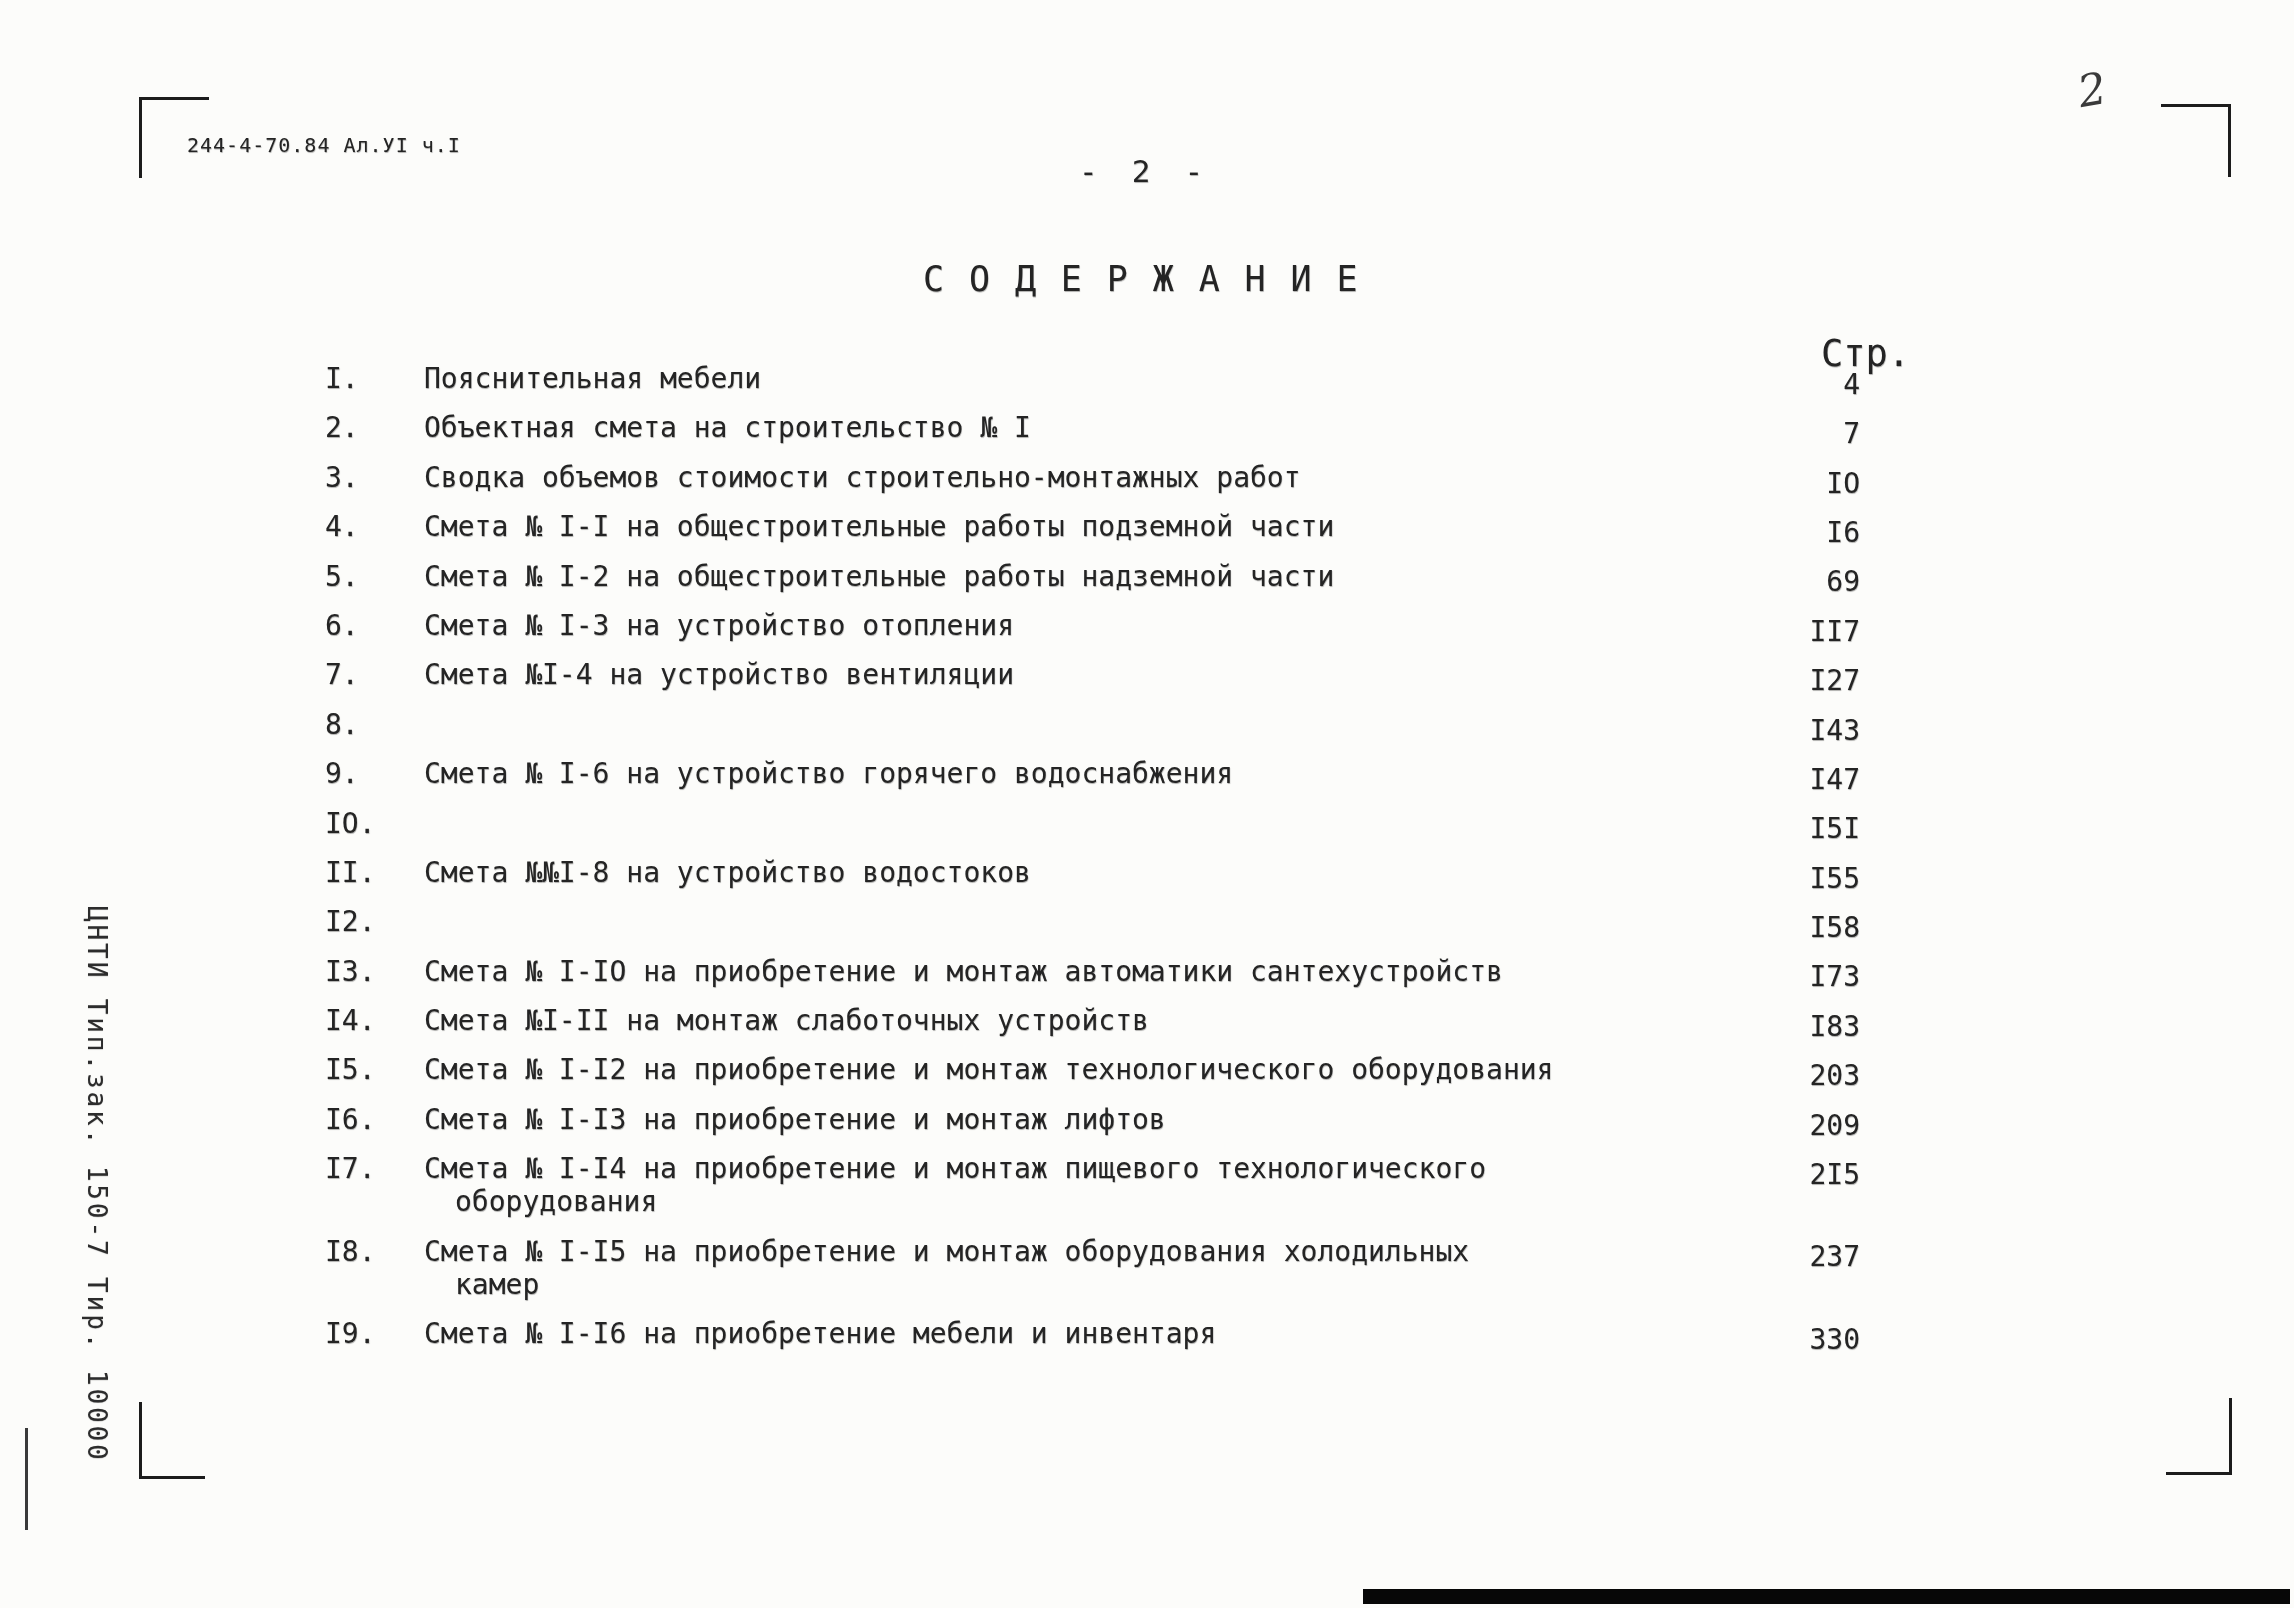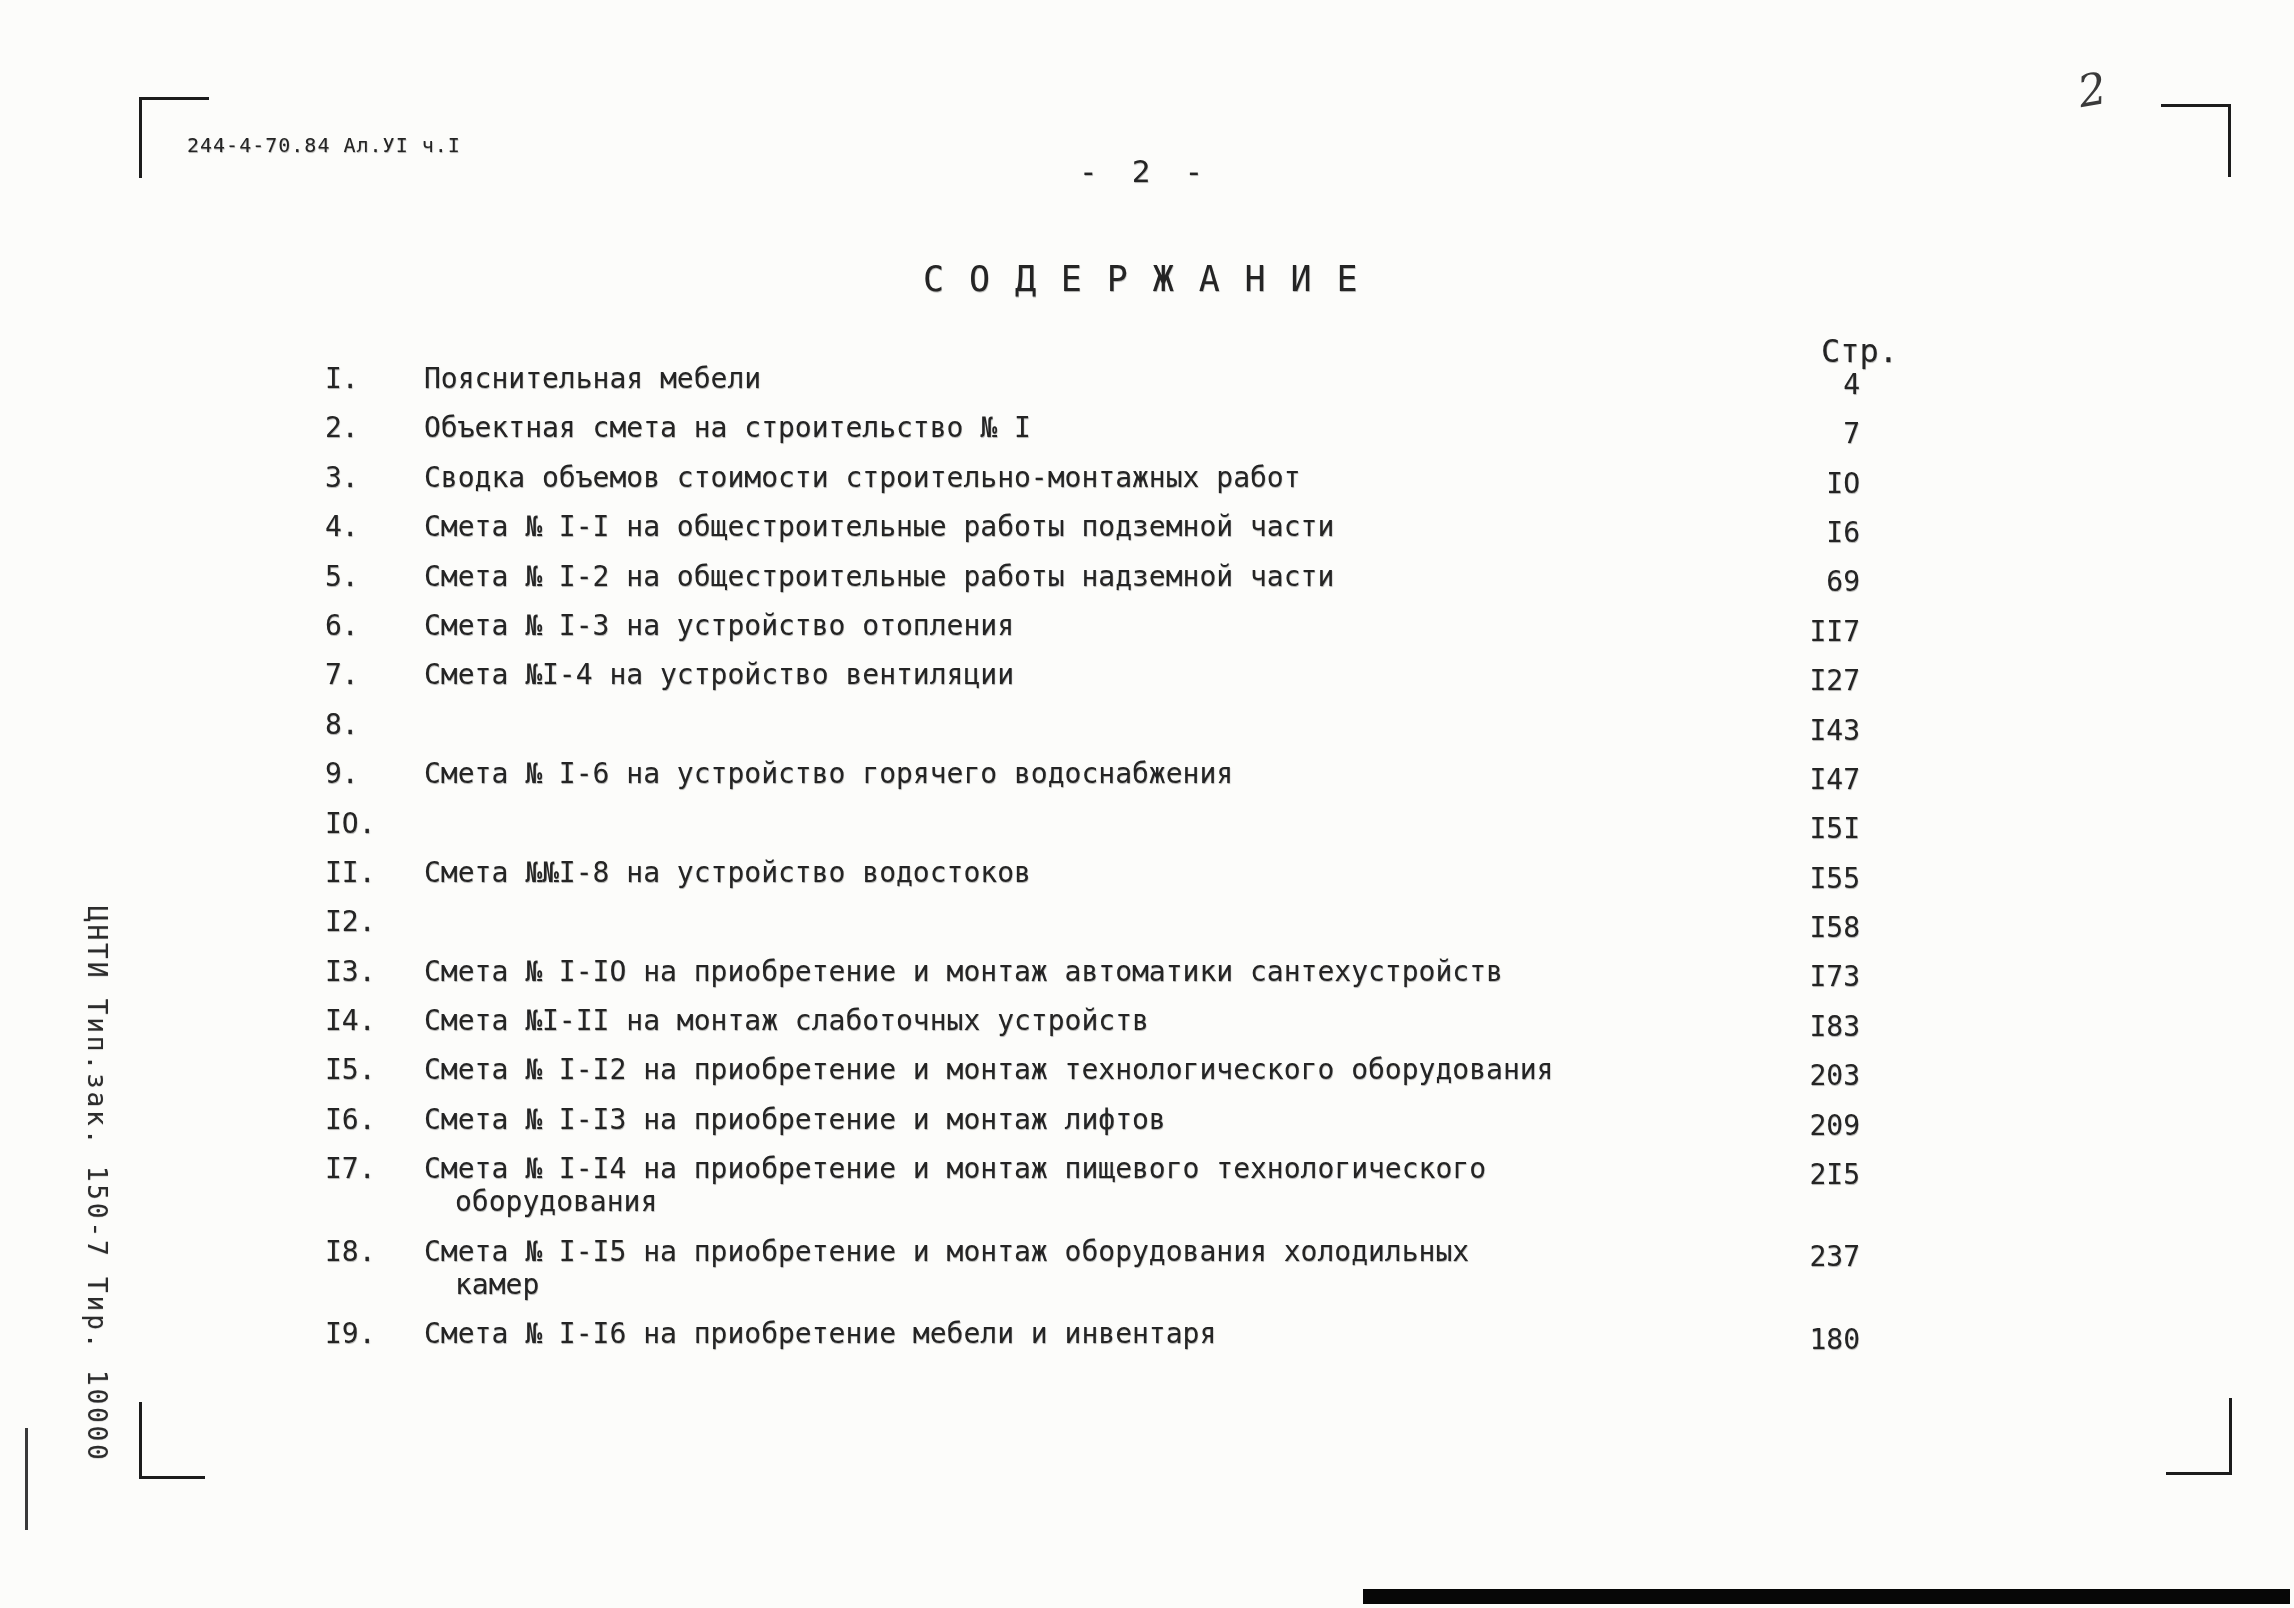--- a/index.html
+++ b/index.html
@@ -43,21 +43,21 @@
     text-shadow: none;
   }
 
   .title {
     position: absolute; left: 923px; top: 259px;
     font-size: 35px; letter-spacing: 1.9px; white-space: nowrap;
   }
 
   .col-header {
     position: absolute; left: 1821px; top: 332px;
-    font-size: 32px;
+    font-size: 37px;
   }
 
   .toc {
     position: absolute; left: 325px; top: 362px; width: 1535px;
     font-size: 28px;
   }
   .toc-row {
     position: relative;
     line-height: 33px;
     margin-bottom: 16.4px;
@@ -109,19 +109,19 @@
       <div class="toc-row"><span class="num">9.</span><span class="txt">Смета № I-6 на устройство горячего водоснабжения</span><span class="pg">I47</span></div>
       <div class="toc-row"><span class="num">IO.</span><span class="pg">I5I</span></div>
       <div class="toc-row"><span class="num">II.</span><span class="txt">Смета №№I-8 на устройство водостоков</span><span class="pg">I55</span></div>
       <div class="toc-row"><span class="num">I2.</span><span class="pg">I58</span></div>
       <div class="toc-row"><span class="num">I3.</span><span class="txt">Смета № I-IO на приобретение и монтаж автоматики сантехустройств</span><span class="pg">I73</span></div>
       <div class="toc-row"><span class="num">I4.</span><span class="txt">Смета №I-II на монтаж слаботочных устройств</span><span class="pg">I83</span></div>
       <div class="toc-row"><span class="num">I5.</span><span class="txt">Смета № I-I2 на приобретение и монтаж технологического оборудования</span><span class="pg">203</span></div>
       <div class="toc-row"><span class="num">I6.</span><span class="txt">Смета № I-I3 на приобретение и монтаж лифтов</span><span class="pg">209</span></div>
       <div class="toc-row"><span class="num">I7.</span><span class="txt">Смета № I-I4 на приобретение и монтаж пищевого технологического<span class="line2">оборудования</span></span><span class="pg">2I5</span></div>
       <div class="toc-row"><span class="num">I8.</span><span class="txt">Смета № I-I5 на приобретение и монтаж оборудования холодильных<span class="line2">камер</span></span><span class="pg">237</span></div>
-      <div class="toc-row"><span class="num">I9.</span><span class="txt">Смета № I-I6 на приобретение мебели и инвентаря</span><span class="pg">180</span></div>
+      <div class="toc-row"><span class="num">I9.</span><span class="txt">Смета № I-I6 на приобретение мебели и инвентаря</span><span class="pg">330</span></div>
     </div>
 
   <div class="stamp">ЦНТИ Тип.зак. 150-7 Тир. 10000</div>
 
 </div>
 
 
 </body></html>

